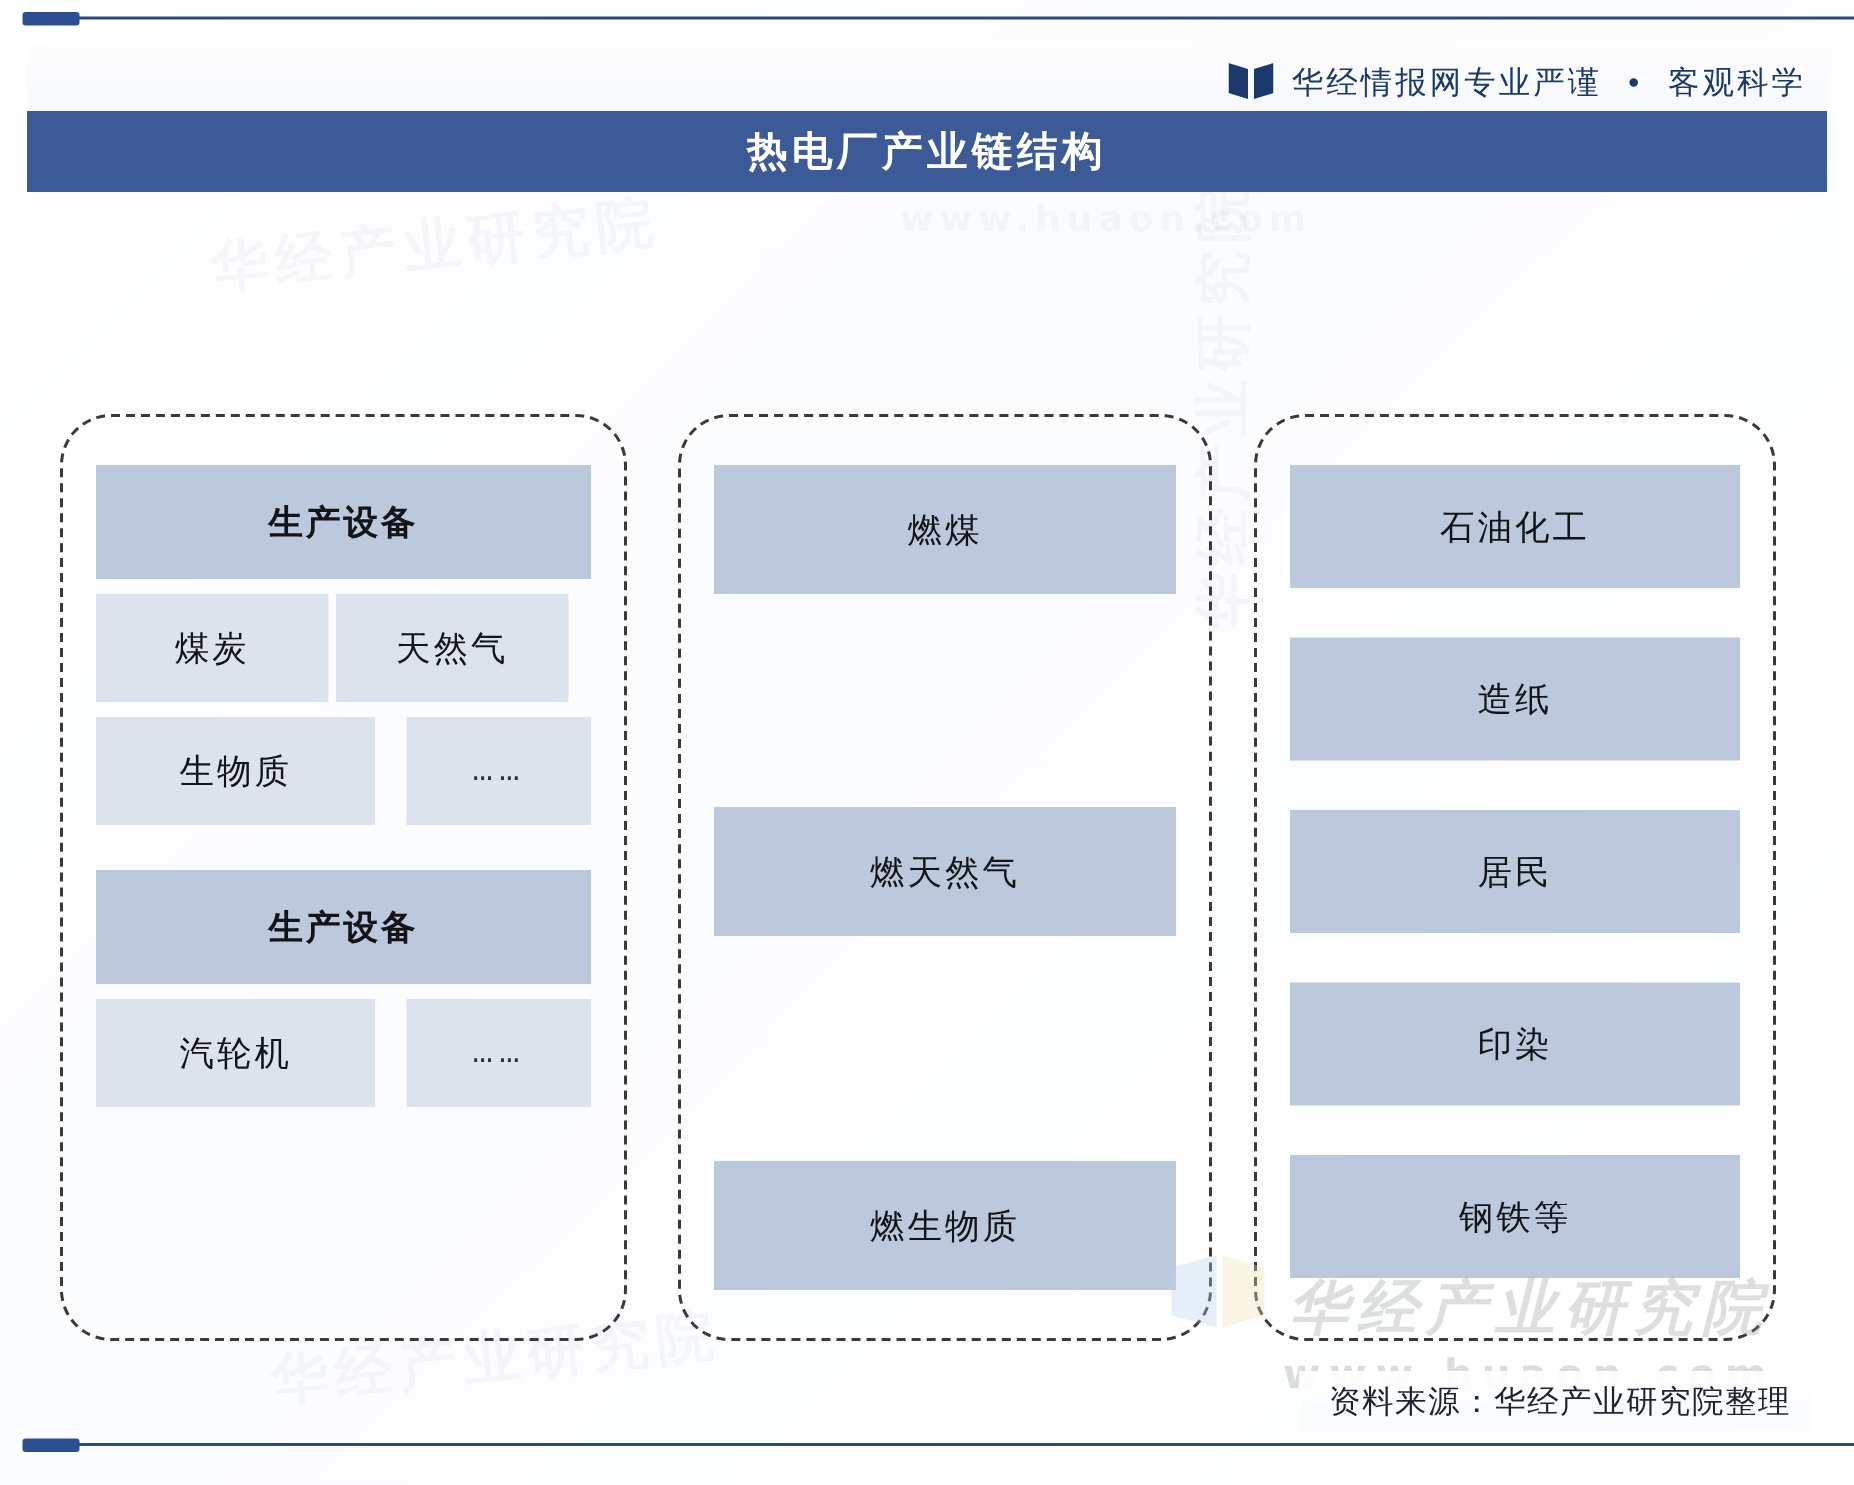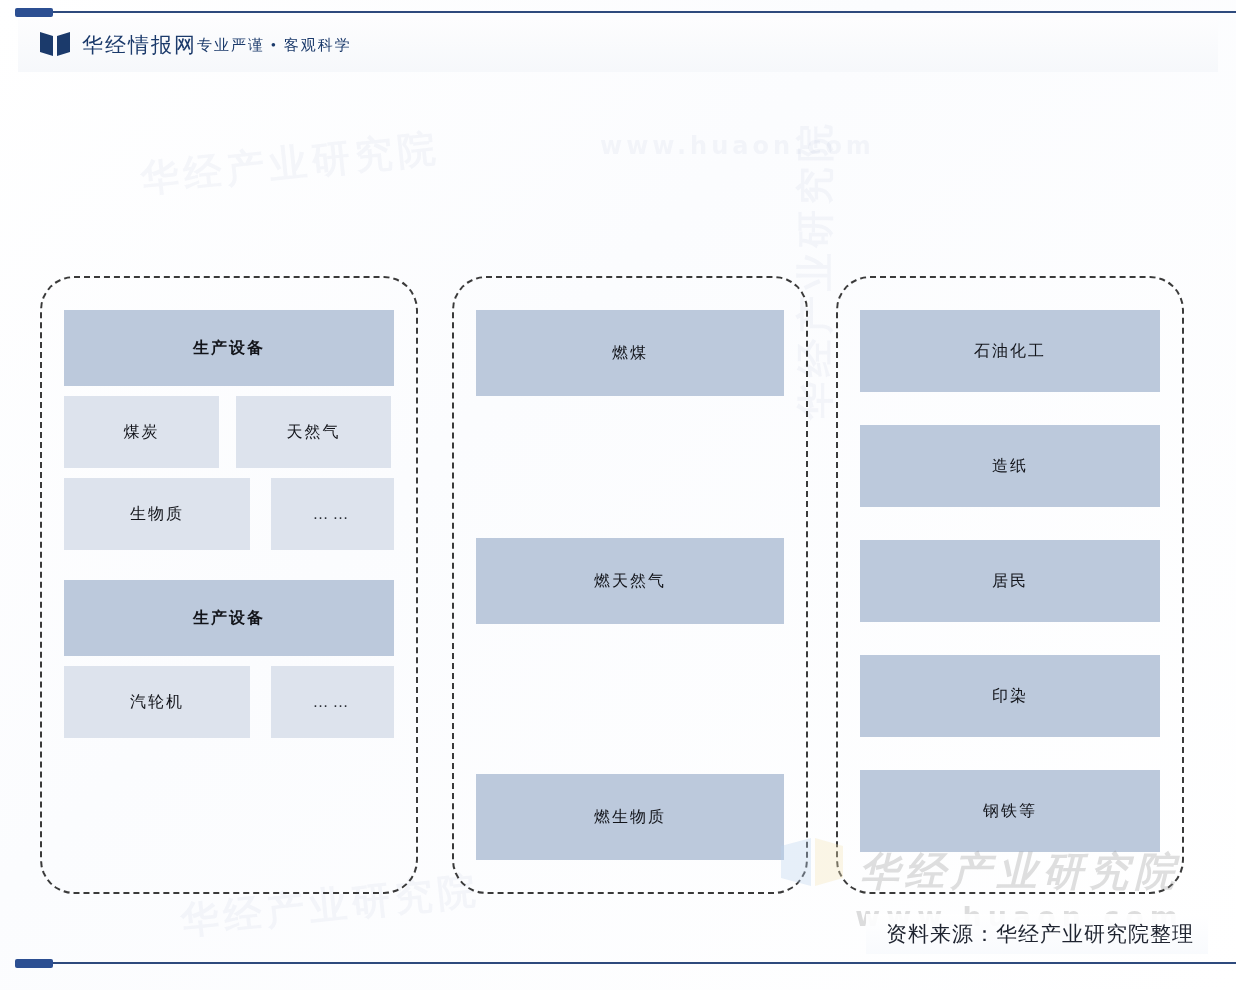--- a/index.html
+++ b/index.html
@@ -37,51 +37,51 @@
     top: -3px;
     width: 38px;
     height: 9px;
     background: #2c4f92;
     border-radius: 2px;
   }
 
   
   .masthead {
     position: absolute;
-    top: 18px;
+    top: 28px;
     left: 18px;
     right: 18px;
     height: 54px;
     display: flex;
     align-items: center;
-    justify-content: flex-start;
+    justify-content: flex-end;
     background: linear-gradient(180deg, #fdfdfe 0%, #f6f8fb 100%);
     padding: 0 14px 0 22px;
     box-sizing: border-box;
   }
   .brand {
     display: flex;
     align-items: center;
     gap: 12px;
   }
   .brand-mark {
     display: block;
   }
   .brand-name {
     font-size: 21px;
     color: #1b3a6b;
     letter-spacing: 2px;
     font-family: "DejaVu Sans", "Liberation Sans", sans-serif;
     white-space: nowrap;
   }
   .tagline {
-    font-size: 15px;
+    font-size: 21px;
     color: #1b3a6b;
     letter-spacing: 2px;
-    font-family: Liberation Serif, serif;
+    font-family: Liberation Mono, monospace;
     white-space: nowrap;
   }
 
   
   .title-bar {
     position: absolute;
     top: 74px;
     left: 18px;
     width: 1200px;
     height: 54px;
@@ -159,41 +159,41 @@
     flex-direction: column;
   }
 
   
   .node {
     background: #dde3ed;
     color: #12141a;
     display: flex;
     align-items: center;
     justify-content: center;
-    font-size: 16px;
+    font-size: 23px;
     letter-spacing: 2px;
-    font-family: Liberation Sans, sans-serif;
+    font-family: Liberation Mono, monospace;
     box-sizing: border-box;
   }
   .node.head {
     background: #bcc9dc;
     font-weight: bold;
   }
   .node.ellipsis {
     letter-spacing: 4px;
     color: #2b2f36;
   }
 
   
   .grp { display: flex; flex-direction: column; }
   .grp .node.head { height: 76px; width: 100%; }
   .pair { display: flex; margin-top: 10px; }
   .pair .node { height: 72px; }
   .pair-a .n1 { width: 155px; }
-  .pair-a .n2 { width: 155px; margin-left: 17px; }
+  .pair-a .n2 { width: 155px; margin-left: 5px; }
   .pair-b .n1 { width: 188px; }
   .pair-b .n2 { width: 124px; margin-left: 21px; }
   .grp-gap { height: 30px; }
 
   
   .col-mid .node { width: 100%; height: 86px; background: #bcc9dc; }
   .mid-spacer-1 { height: 142px; }
   .mid-spacer-2 { height: 150px; }
 
   
@@ -282,20 +282,23 @@
         <svg width="30" height="26" viewBox="0 0 30 26" aria-hidden="true">
           <polygon points="0,2 13,6 13,26 0,22" fill="#1b3a6b"></polygon>
           <polygon points="30,2 17,6 17,26 30,22" fill="#1b3a6b"></polygon>
         </svg>
       </span>
       <span class="brand-name">华经情报网</span>
     </div>
     <div class="tagline">专业严谨 • 客观科学</div>
   </div>
 
+  <div class="title-bar">
+    <span class="title-text">热电厂产业链结构</span>
+  </div>
 
 
   <div class="columns">
 
     <div class="col col-up">
       <div class="col-inner">
 
         <div class="grp">
           <div class="node head">生产设备</div>
           <div class="pair pair-a">

